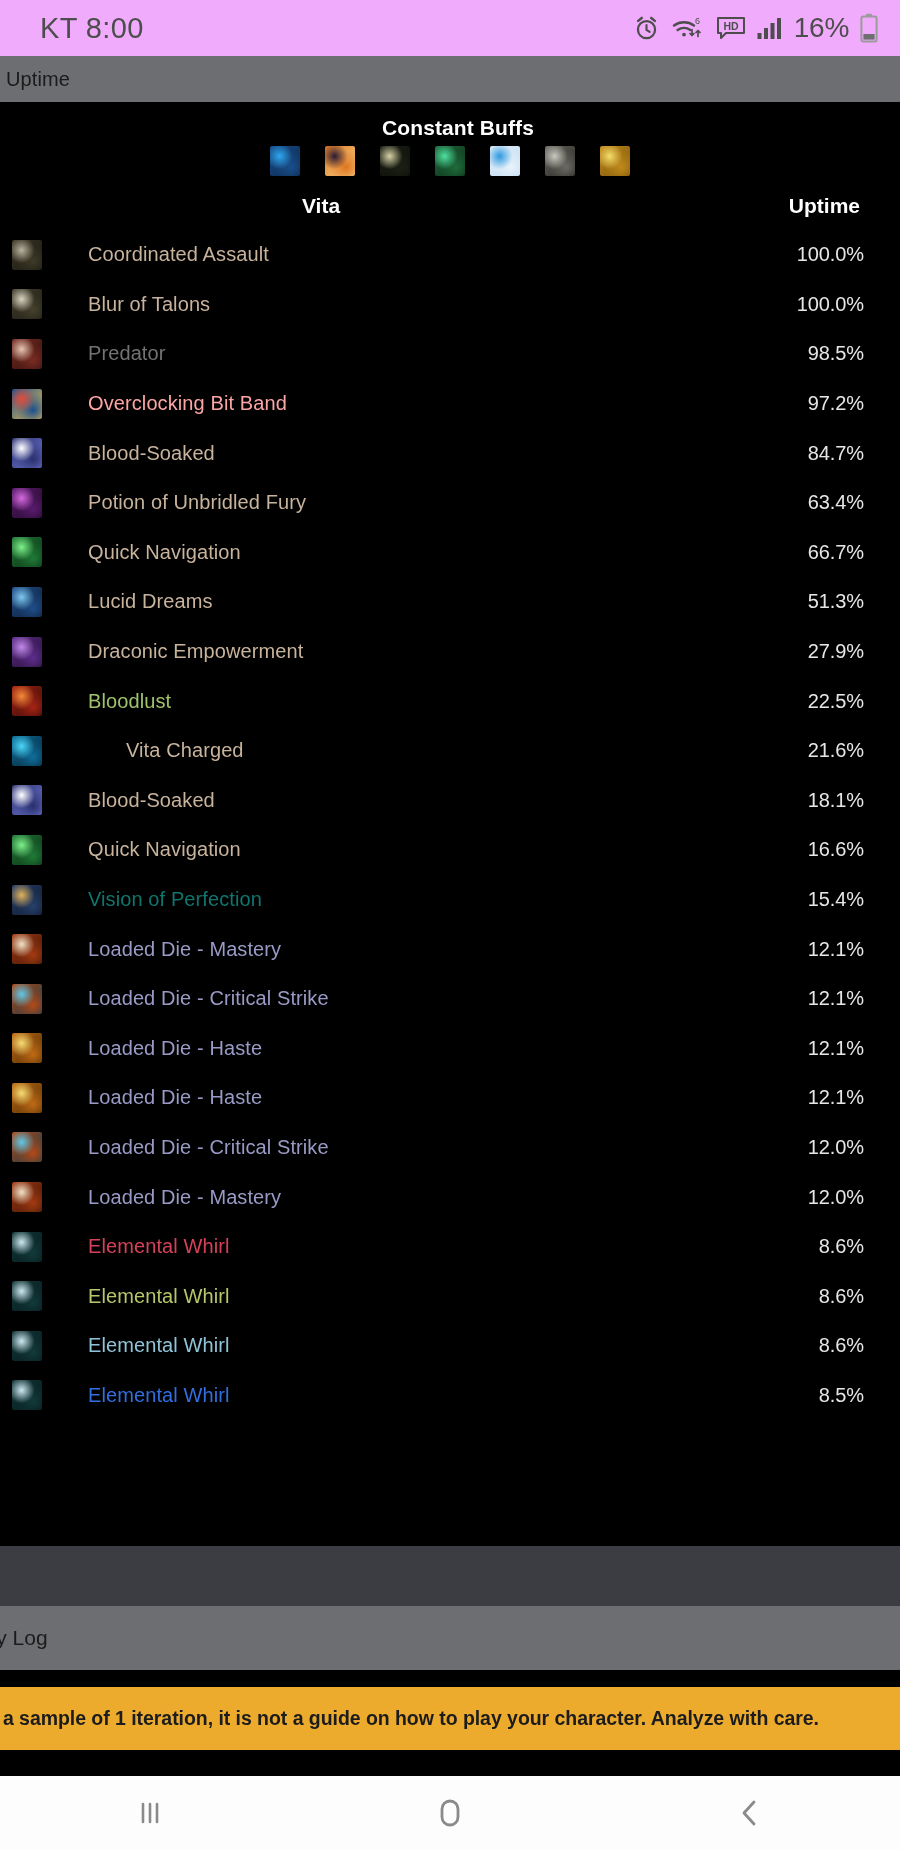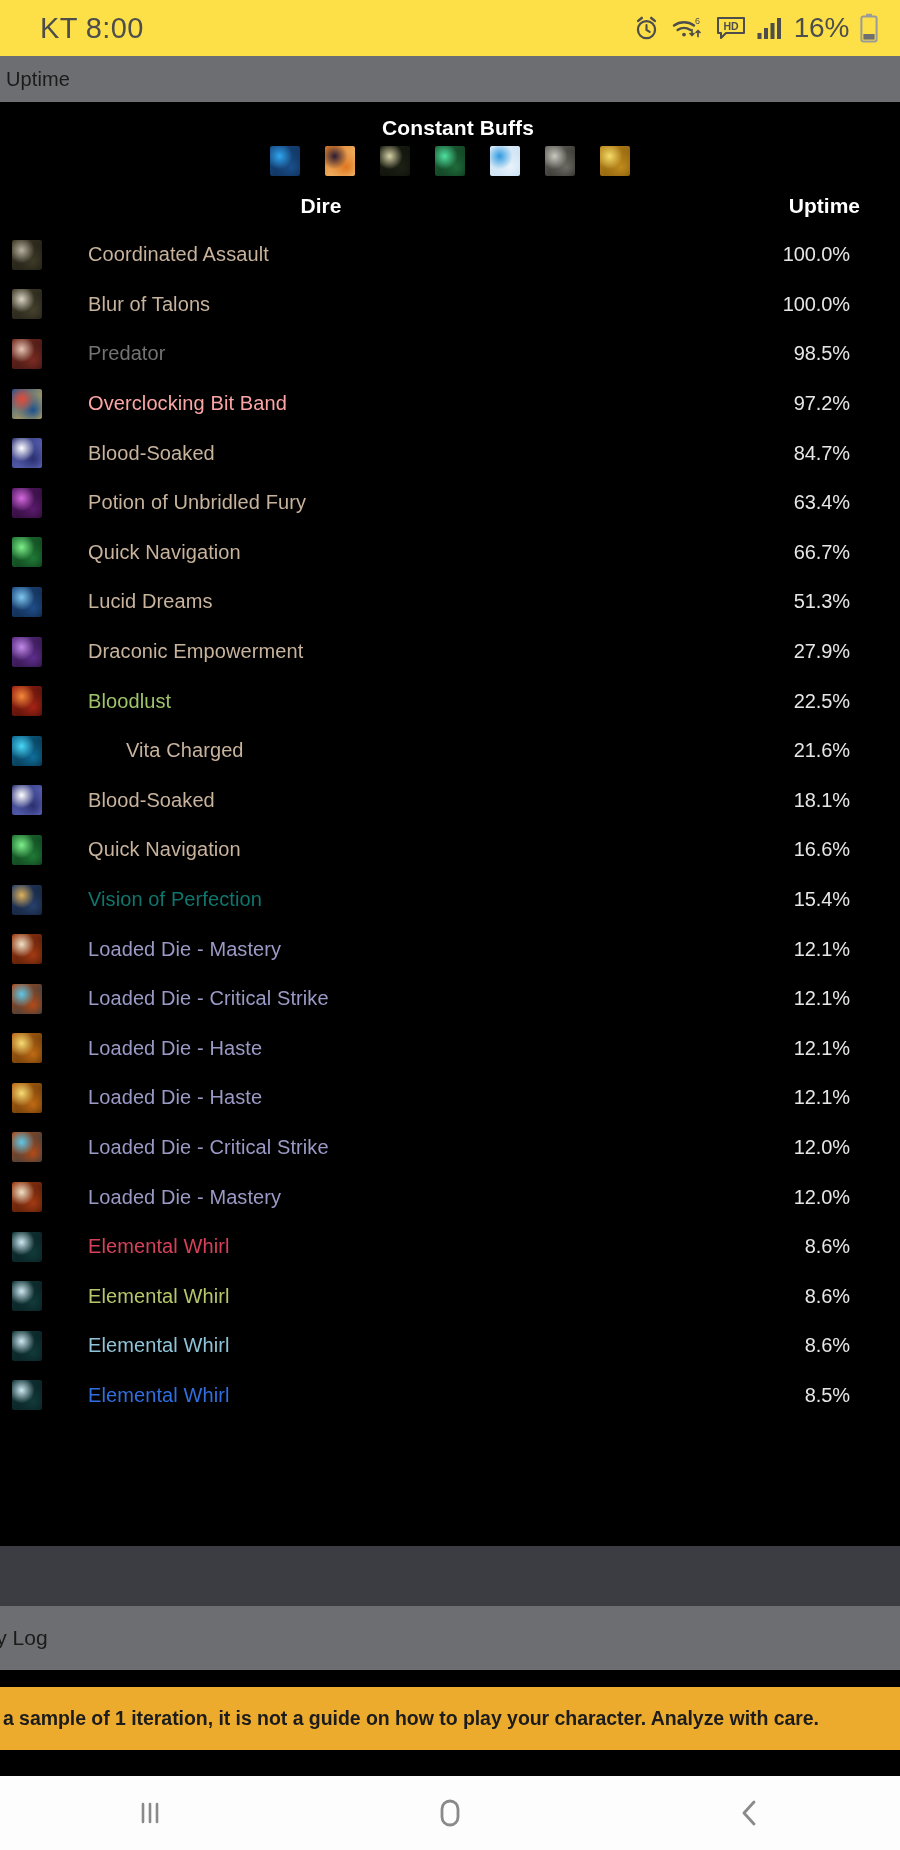--- a/index.html
+++ b/index.html
@@ -4,21 +4,21 @@
 <style>
   * { margin:0; padding:0; box-sizing:border-box; }
   html,body{ width:900px; height:1850px; background:#000; }
   body{ font-family:"Liberation Sans", sans-serif; -webkit-font-smoothing:antialiased; }
 
   #root{ position:relative; width:900px; height:1850px; background:#000; overflow:hidden; }
 
   
   .statusbar{
     position:absolute; left:0; top:0; width:900px; height:56px;
-    background:#fde047; display:flex; align-items:center;
+    background:#f0abfc; display:flex; align-items:center;
     padding:0 22px 0 40px; color:#4a4a4a;
   }
   .sb-carrier{ font-size:29px; letter-spacing:.4px; color:#4d4d4d; font-weight:400; }
   .sb-right{ margin-left:auto; display:flex; align-items:center; gap:11px; }
   .sb-right svg{ display:block; }
   .sb-batt-pct{ font-size:28px; color:#4d4d4d; letter-spacing:-.3px; }
 
   
   .pagebar{
     position:absolute; left:0; top:56px; width:900px; height:46px;
@@ -62,21 +62,21 @@
   }
   .row-icon{
     position:absolute; left:12px; top:50%; transform:translateY(-50%);
     width:30px; height:30px; border-radius:2px; overflow:hidden;
   }
   .row-name{
     position:absolute; left:88px; font-size:20px; letter-spacing:.1px;
     white-space:nowrap;
   }
   .row-val{
-    position:absolute; right:50px; font-size:20px; color:#e6e6e6;
+    position:absolute; right:36px; font-size:20px; color:#e6e6e6;
     text-align:right; letter-spacing:-.1px;
   }
 
   
   .darkband{
     position:absolute; left:0; top:1546px; width:900px; height:60px;
     background:#3c3d42;
   }
   .greybar{
     position:absolute; left:0; top:1606px; width:900px; height:64px;
@@ -170,21 +170,21 @@
         <div class="cbuff" style="background:radial-gradient(circle at 32% 34%, #2fa7f0 0%, transparent 46%),radial-gradient(circle at 70% 70%, #1a4f8c 0%, transparent 58%),linear-gradient(135deg, #1a4f8c 0%, #0a2547 100%)"></div>
         <div class="cbuff" style="background:radial-gradient(circle at 32% 34%, #2b1b33 0%, transparent 46%),radial-gradient(circle at 70% 70%, #e0761f 0%, transparent 58%),linear-gradient(135deg, #e0761f 0%, #f6d38a 100%)"></div>
         <div class="cbuff" style="background:radial-gradient(circle at 32% 34%, #d6d1a6 0%, transparent 46%),radial-gradient(circle at 70% 70%, #1c2014 0%, transparent 58%),linear-gradient(135deg, #1c2014 0%, #0b0d08 100%)"></div>
         <div class="cbuff" style="background:radial-gradient(circle at 32% 34%, #4fe0a0 0%, transparent 46%),radial-gradient(circle at 70% 70%, #1f6b3a 0%, transparent 58%),linear-gradient(135deg, #1f6b3a 0%, #0b2a18 100%)"></div>
         <div class="cbuff" style="background:radial-gradient(circle at 32% 34%, #2f9ae0 0%, transparent 46%),radial-gradient(circle at 70% 70%, #e8f2fb 0%, transparent 58%),linear-gradient(135deg, #e8f2fb 0%, #bcd9ef 100%)"></div>
         <div class="cbuff" style="background:radial-gradient(circle at 32% 34%, #c9c9c0 0%, transparent 46%),radial-gradient(circle at 70% 70%, #6b6b63 0%, transparent 58%),linear-gradient(135deg, #6b6b63 0%, #201f1c 100%)"></div>
         <div class="cbuff" style="background:radial-gradient(circle at 32% 34%, #f5dc6a 0%, transparent 46%),radial-gradient(circle at 70% 70%, #c08a1c 0%, transparent 58%),linear-gradient(135deg, #c08a1c 0%, #7a5308 100%)"></div>
       </div>
 
     <div class="thead">
-      <div class="th-buff">Dire</div>
+      <div class="th-buff">Vita</div>
       <div class="th-uptime">Uptime</div>
     </div>
 
     <div class="rows" id="rows">
         <div class="row">
           <div class="row-icon" style="background:radial-gradient(circle at 32% 34%, #b9b2a0 0%, transparent 46%),radial-gradient(circle at 70% 70%, #3e3a28 0%, transparent 58%),linear-gradient(135deg, #3e3a28 0%, #16140e 100%)"></div>
           <div class="row-name" style="color: rgb(200, 179, 156);">Coordinated Assault</div>
           <div class="row-val">100.0%</div>
         </div>
         <div class="row">

